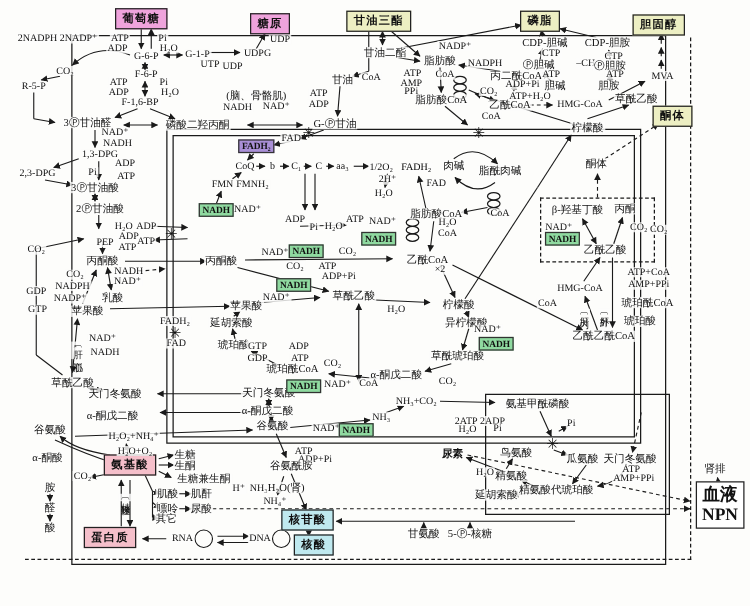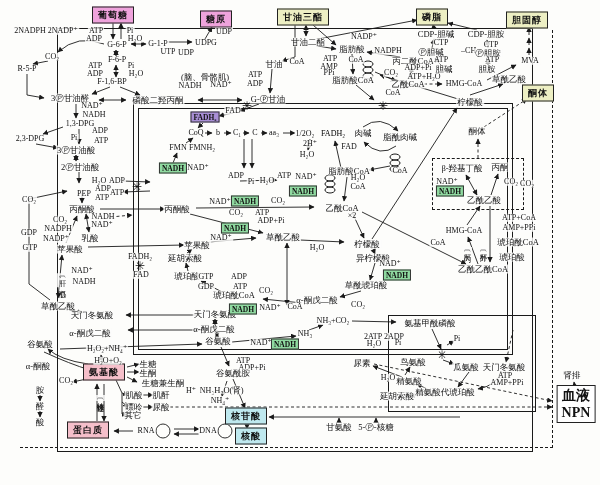--- a/index.html
+++ b/index.html
@@ -424,21 +424,21 @@
       <div class="lbl" style="left: 457px; top: 339px;">Pi</div>
       <div class="lbl cn" style="left: 413px; top: 362px;">鸟氨酸</div>
       <div class="lbl cn" style="left: 466px; top: 367px;">瓜氨酸</div>
       <div class="lbl cn" style="left: 504px; top: 367px;">天门冬氨酸</div>
       <div class="lbl" style="left: 505px; top: 376px;">ATP</div>
       <div class="lbl" style="left: 507px; top: 383px;">AMP+PPi</div>
       <div class="lbl" style="left: 388px; top: 378px;">H₂O</div>
       <div class="lbl cn" style="left: 409px; top: 381px;">精氨酸</div>
       <div class="lbl cn" style="left: 445px; top: 392px;">精氨酸代琥珀酸</div>
       <div class="lbl cn" style="left: 397px; top: 396px;">延胡索酸</div>
-      <div class="lbl cn" style="left: 362px; top: 363px;">尿素</div>
+      <div class="lbl cn" style="left: 362px; top: 363px; font-weight: bold;">尿素</div>
       <div class="lbl cn" style="left: 572px; top: 375px;">肾排</div>
       <div class="hl" style="background: rgb(143, 218, 160); left: 173px; top: 168px;">NADH</div>
       <div class="hl" style="background: rgb(143, 218, 160); left: 303px; top: 191px;">NADH</div>
       <div class="hl" style="background: rgb(143, 218, 160); left: 245px; top: 201px;">NADH</div>
       <div class="hl" style="background: rgb(143, 218, 160); left: 235px; top: 228px;">NADH</div>
       <div class="hl" style="background: rgb(143, 218, 160); left: 397px; top: 275px;">NADH</div>
       <div class="hl" style="background: rgb(143, 218, 160); left: 243px; top: 309px;">NADH</div>
       <div class="hl" style="background: rgb(143, 218, 160); left: 450px; top: 191px;">NADH</div>
       <div class="hl" style="background: rgb(143, 218, 160); left: 285px; top: 344px;">NADH</div>
       <div class="hl" style="background: rgb(169, 143, 214); left: 205px; top: 117px;">FADH₂</div>

